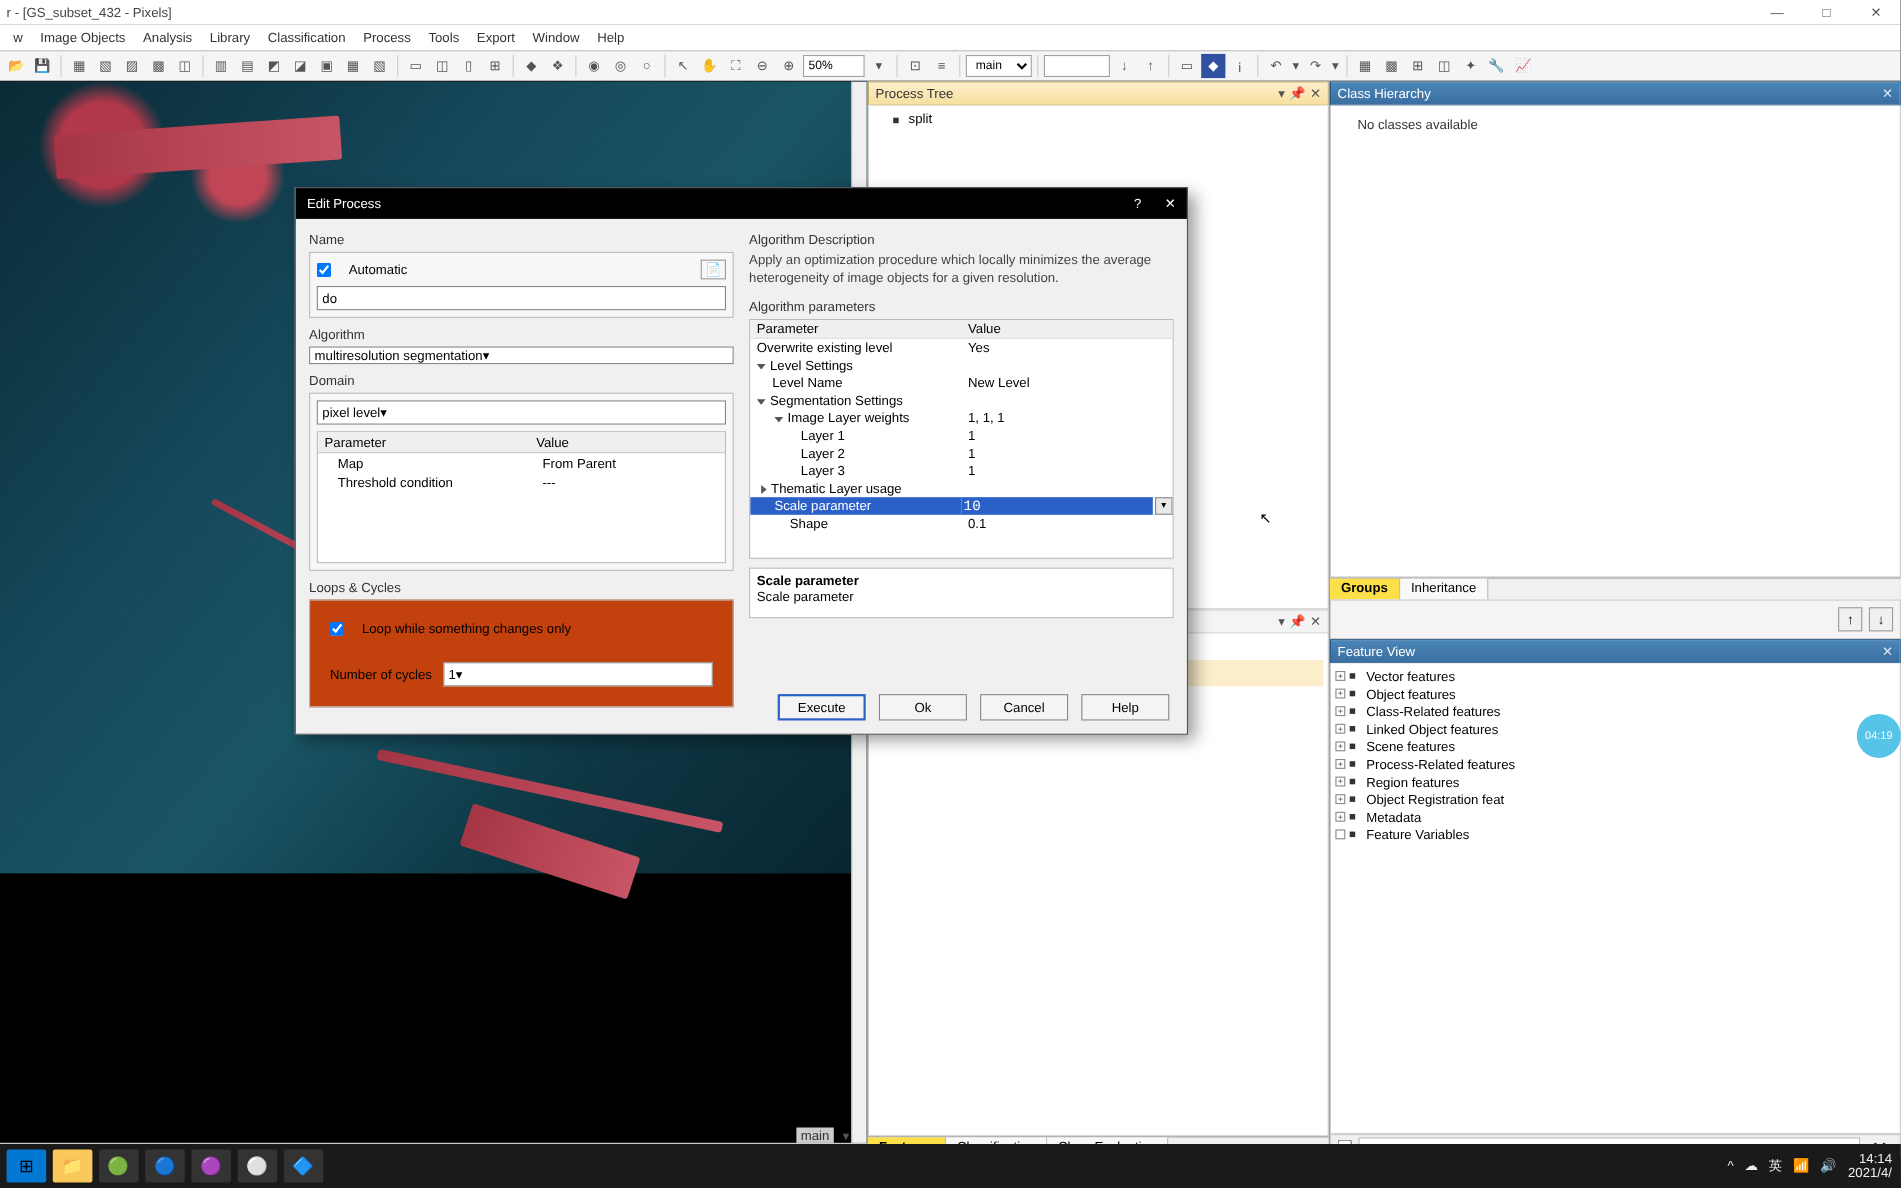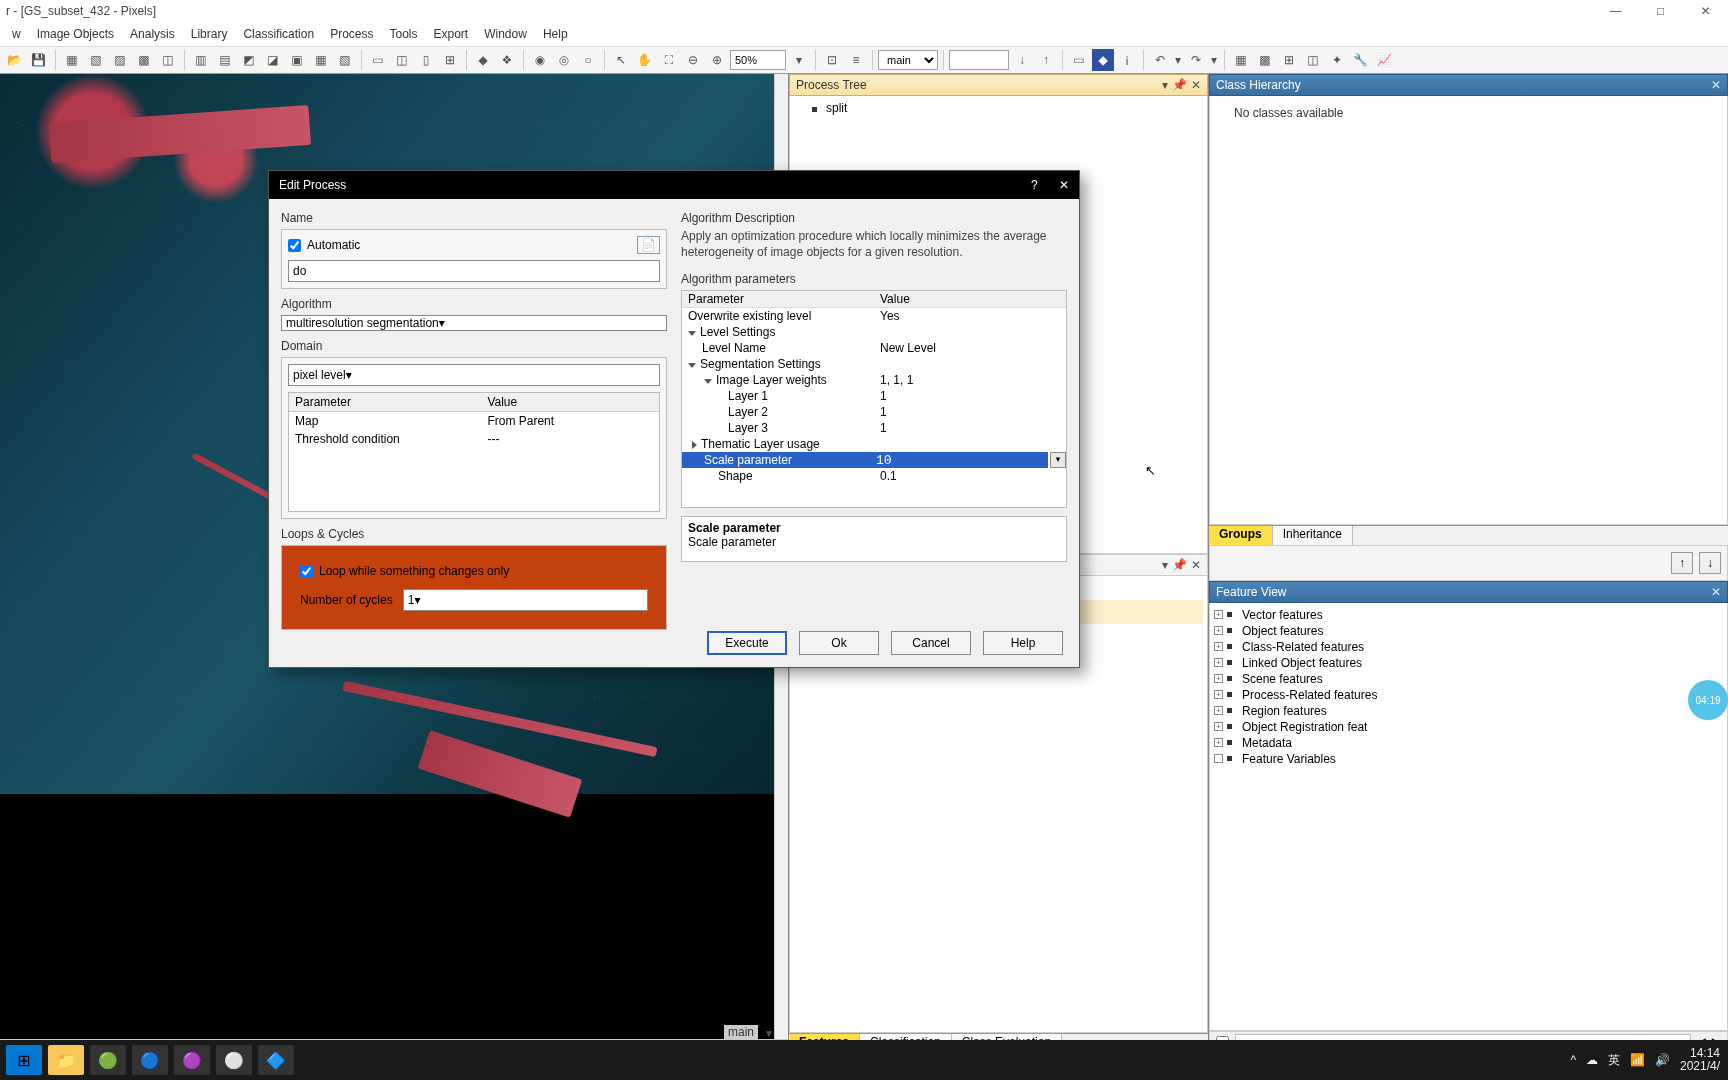--- a/index.html
+++ b/index.html
@@ -64,24 +64,24 @@
 .systray { position:absolute; right:8px; bottom:0; height:40px; display:flex; align-items:center; gap:10px; color:#eee; font-size:11px; }
 
 
 .dialog { position:absolute; left:268px; top:170px; width:812px; height:498px; background:#f0f0f0; border:1px solid #555; box-shadow: 6px 6px 14px rgba(0,0,0,.4); }
 .dlg-title { height:28px; background:#000; color:#fff; display:flex; align-items:center; padding:0 10px; justify-content:space-between; }
 .dlg-body { display:flex; padding:8px 12px; gap:14px; height:430px; }
 .dlg-left, .dlg-right { flex:1; display:flex; flex-direction:column; gap:4px; }
 .field-label { color:#333; font-size:12px; margin-top:4px; }
 .txt-input { width:100%; height:22px; border:1px solid #888; background:#fff; padding:0 4px; font-size:12px; }
 .combo { width:100%; height:22px; border:1px solid #888; background:#fff; padding:0 4px; font-size:12px; display:flex; align-items:center; }
-.chk { display:flex; align-items:center; gap:6px; }
+.chk { display:flex; align-items:center; gap:16px; }
 .table { width:100%; border:1px solid #bbb; background:#fff; font-family:"Courier New"; font-size:13px; }
 .table .hdr { display:flex; background:#efefef; border-bottom:1px solid #ccc; }
-.table .row { display:flex; }
+.table .row { display:flex;margin-left:12px; }
 .cell { padding:2px 6px; }
 .cell.c1 { width:52%; } .cell.c2 { width:48%; }
 
 .param-grid { border:1px solid #bbb; background:#fff; font-family:"Courier New"; font-size:13px; height:218px; overflow:hidden; }
 .prow { display:flex; }
 .prow.hdr { background:#efefef; font-weight:normal; border-bottom:1px solid #ddd; }
 .pcell1 { width:50%; padding:1px 6px; } .pcell2 { width:50%; padding:1px 6px; }
 .prow.group .pcell1 { font-weight:normal; }
 .tri { display:inline-block; width:0; height:0; border-left:4px solid transparent; border-right:4px solid transparent; border-top:5px solid #555; margin-right:4px; vertical-align:middle; }
 .tri-r { border-top:4px solid transparent; border-bottom:4px solid transparent; border-left:5px solid #555; border-right:none; }
@@ -91,21 +91,21 @@
 .dd-btn { width:16px; height:16px; border:1px solid #888; background:#e8e8e8; font-size:9px; text-align:center; line-height:12px; float:right; }
 
 .desc-box { border:1px solid #bbb; background:#fff; padding:4px 6px; font-family:"Courier New"; font-size:13px; height:46px; margin-top:4px; }
 .desc-box .t { font-weight:bold; }
 
 .dlg-buttons { display:flex; justify-content:flex-end; gap:12px; padding:2px 16px; }
 .dlg-btn { width:80px; height:24px; border:1px solid #888; background:#f4f4f4; font-size:12px; }
 .dlg-btn.primary { border:2px solid #2a60c8; }
 
 .arrow-btn { width:22px; height:22px; border:1px solid #999; background:#f0f0f0; display:flex; align-items:center; justify-content:center; }
-.time-badge { position:absolute; right:0; top:606px; width:40px; height:40px; border-radius:50%; background:#55c4e8; color:#fff; font-size:10px; display:flex; align-items:center; justify-content:center; }
+.time-badge { position:absolute; right:0; top:575px; width:40px; height:40px; border-radius:50%; background:#55c4e8; color:#fff; font-size:10px; display:flex; align-items:center; justify-content:center; }
 </style>
 </head>
 <body>
 
 <div class="titlebar">
   <span>r - [GS_subset_432 - Pixels]</span>
 </div>
 <div class="win-controls">
   <div class="win-btn">—</div>
   <div class="win-btn">□</div>
@@ -374,21 +374,21 @@
           </div>
         </div>
       </div>
 
       <div class="field-label">Loops &amp; Cycles</div>
       <div style="border:1px solid #bbb; padding:18px; background:#c2410c">
         <label class="chk">
           <input type="checkbox" checked="" style="">
           <span>Loop while something changes only</span>
         </label>
-        <div style="display:flex; align-items:center; gap:10px; margin-top:11px">
+        <div style="display:flex; align-items:center; gap:10px; margin-top:24px">
           <span>Number of cycles</span>
           <div class="combo" style="flex:1">
             <span>1</span>
             <span>▾</span>
           </div>
         </div>
       </div>
     </div>
 
     <div class="dlg-right">

